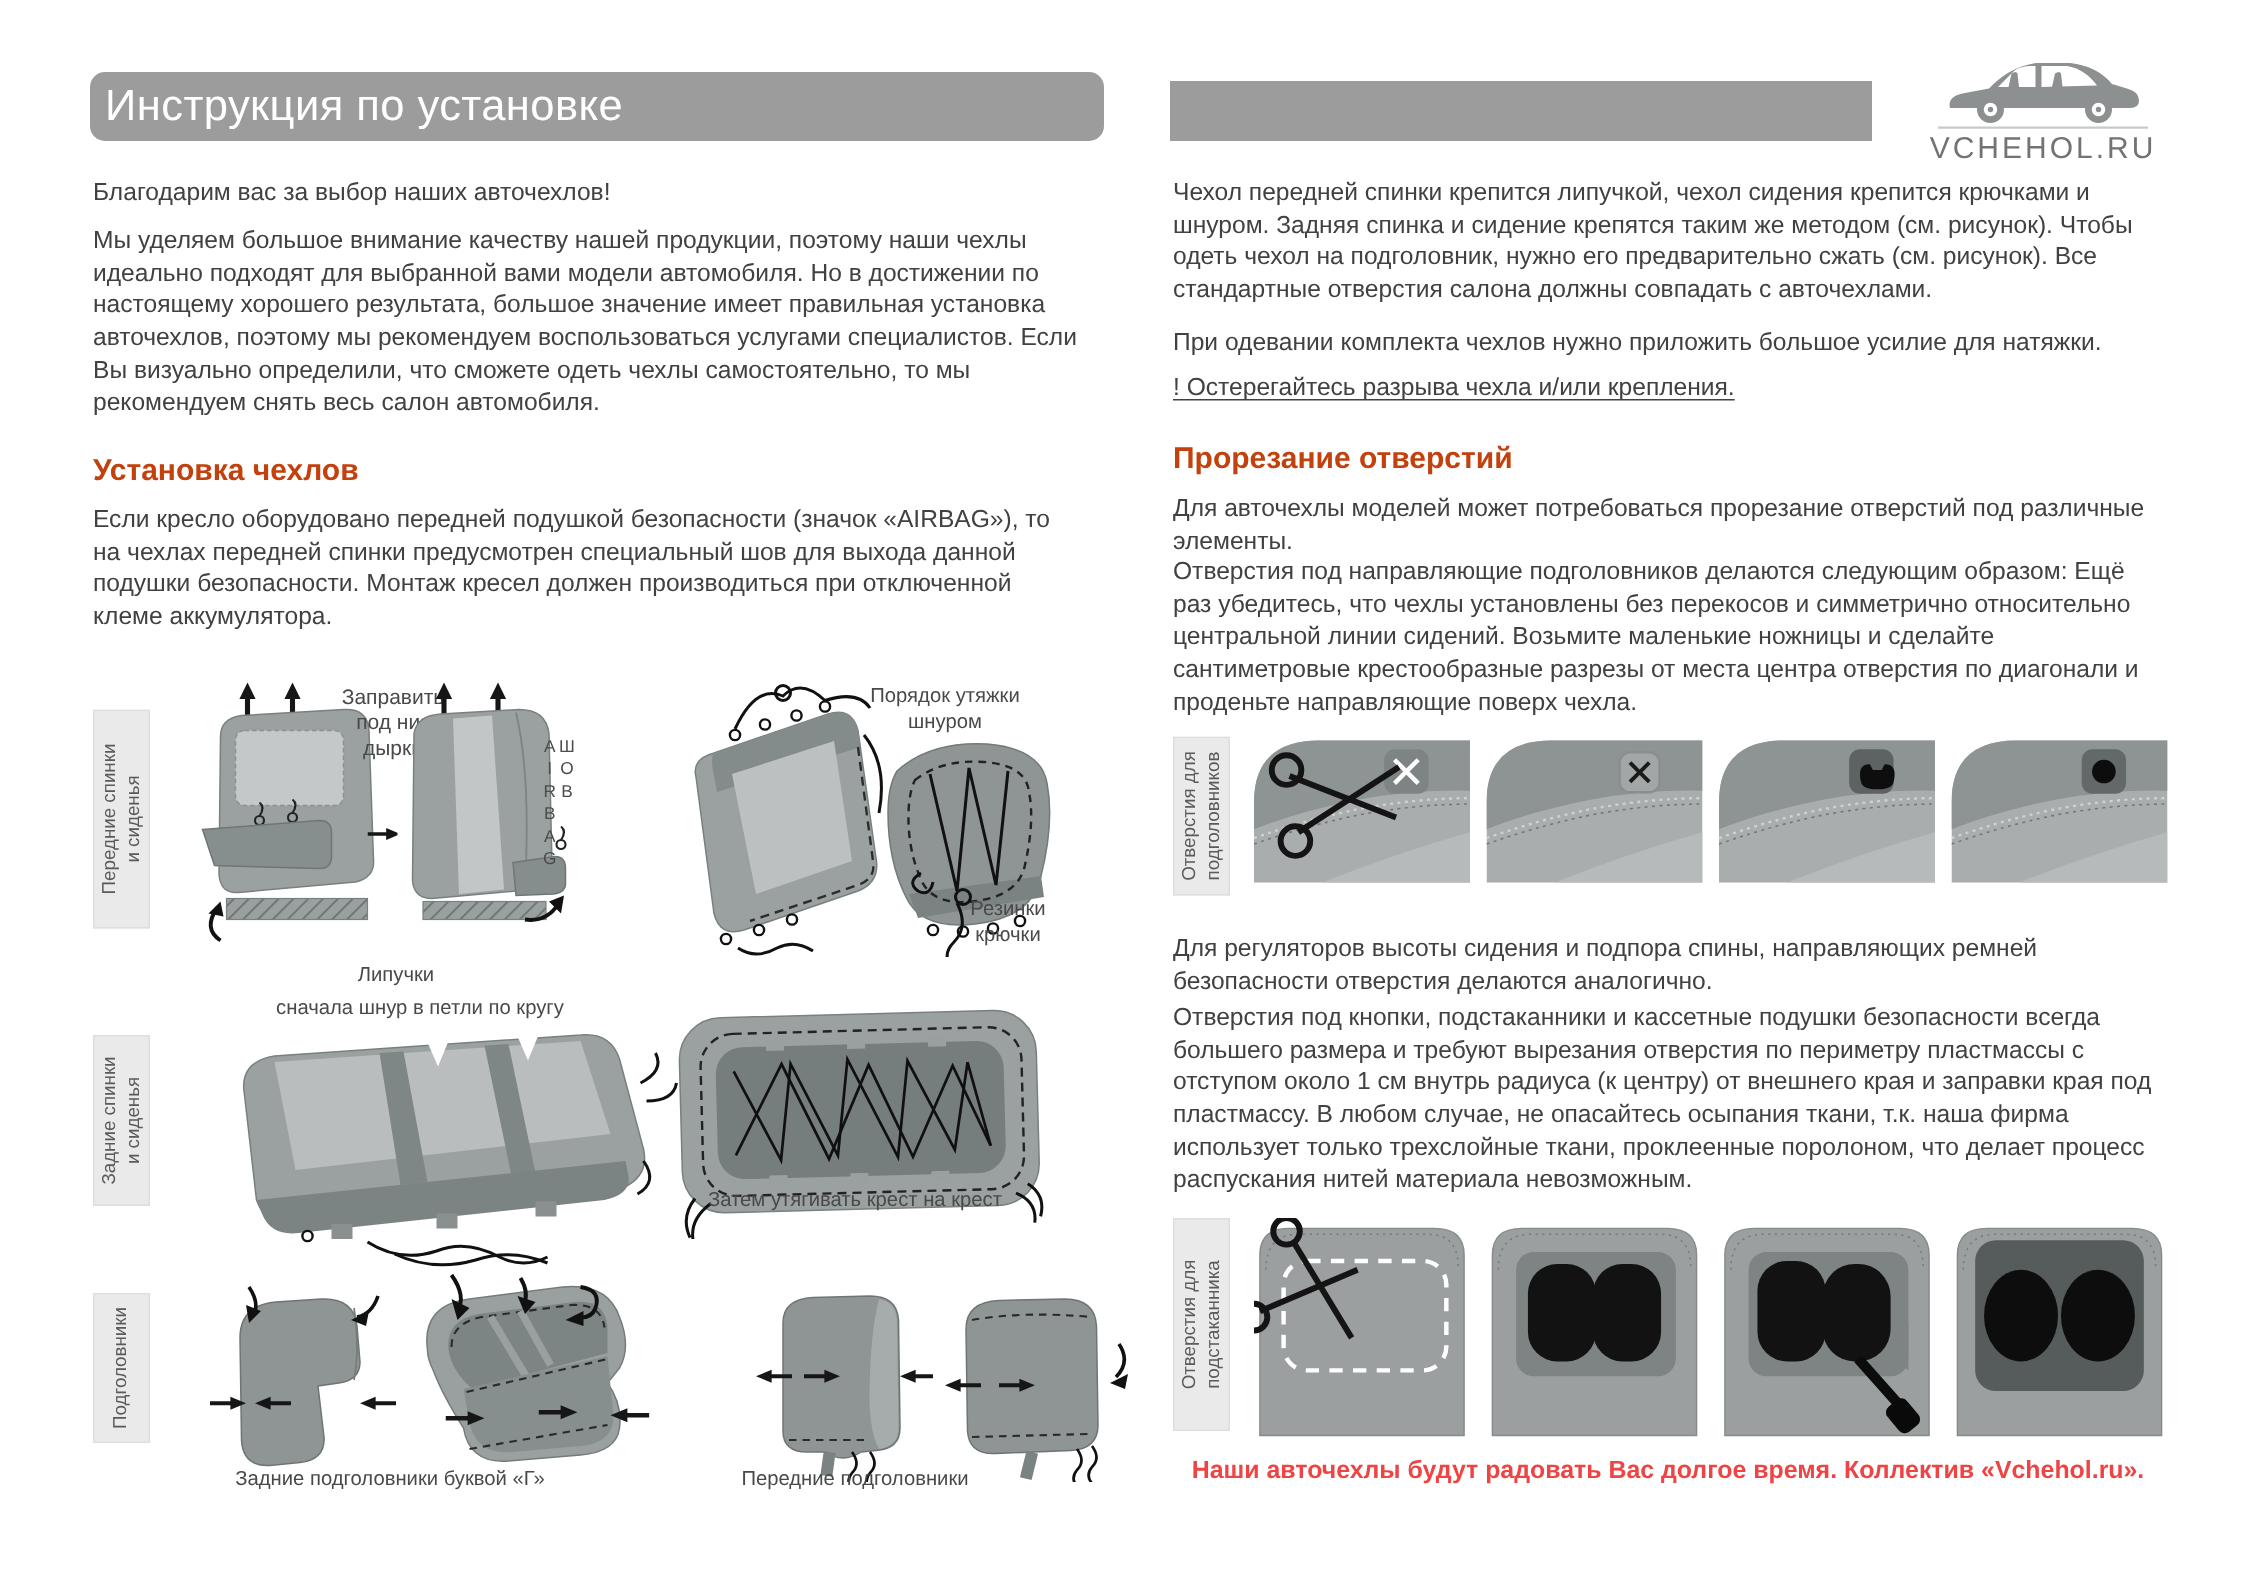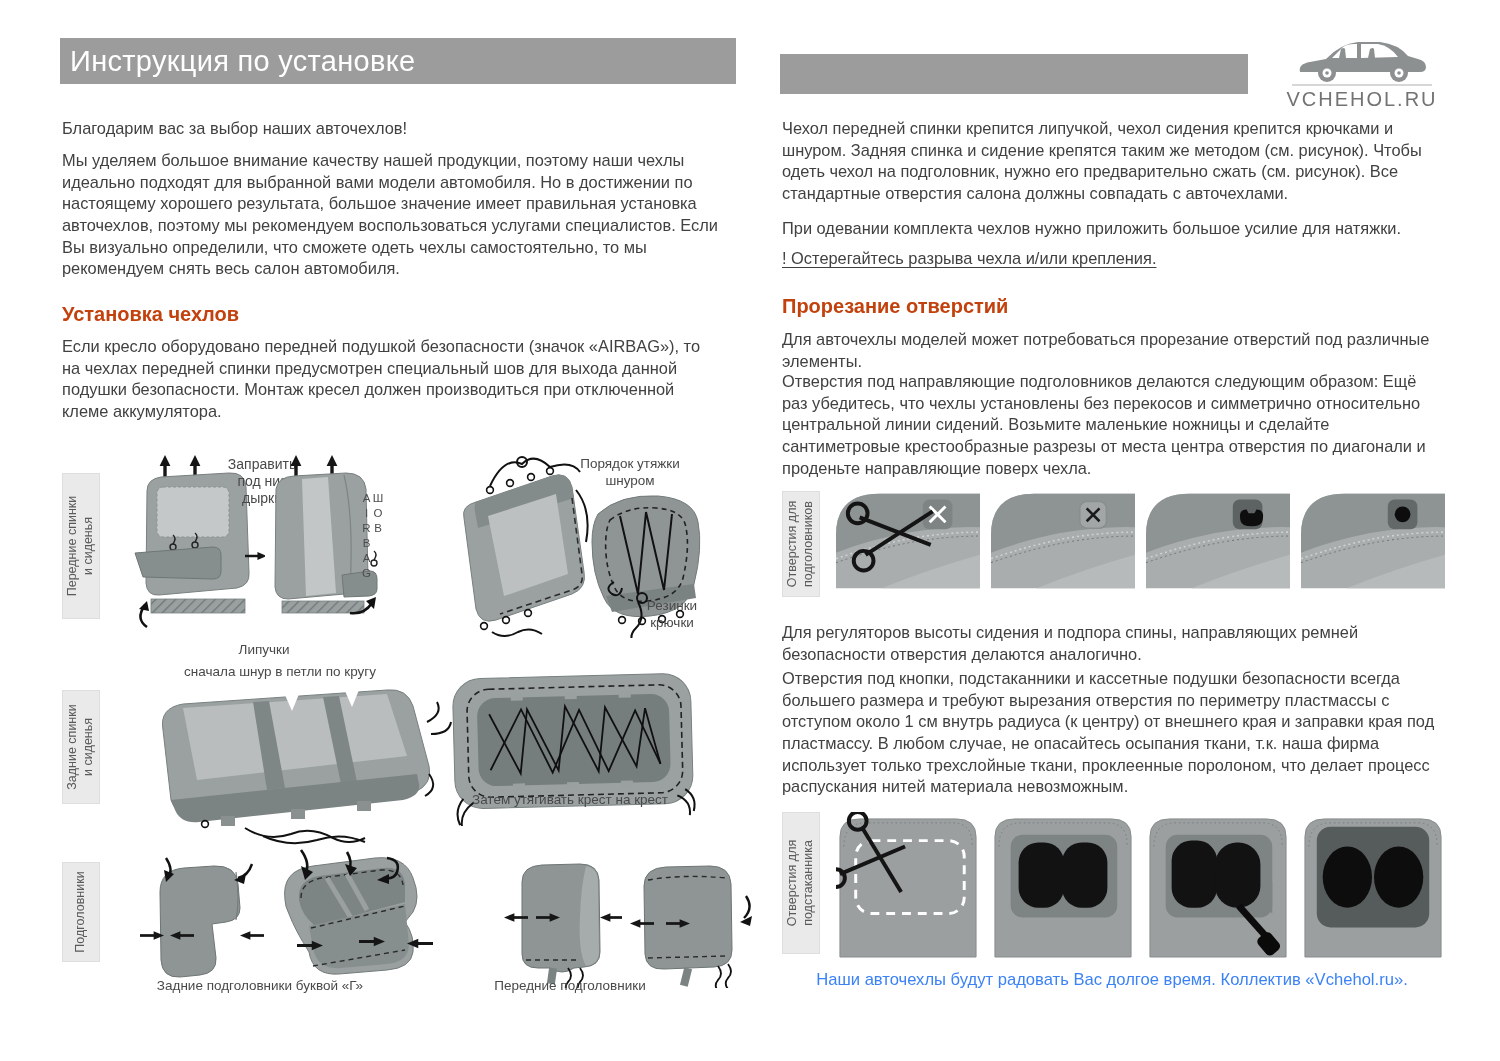--- a/index.html
+++ b/index.html
@@ -4,21 +4,21 @@
 <style>
   html,body{margin:0;padding:0;background:#fff;}
   .page{position:relative;width:1500px;height:1061px;background:#ffffff;
         font-family:"Liberation Sans",sans-serif;color:#414141;overflow:hidden;}
   .abs{position:absolute;}
   .bar{background:#9c9c9c;}
   .title{color:#ffffff;font-size:29px;line-height:46px;padding-left:10px;font-weight:400;letter-spacing:.3px;}
   .body{font-size:16.4px;line-height:1.32;}
   .h2{font-size:20px;font-weight:700;color:#c2410c;}
   .warn{font-size:16.4px;text-decoration:underline;text-underline-offset:3px;}
-  .footer{font-size:16.6px;font-weight:400;color:#3b82f6;}
+  .footer{font-size:16.6px;font-weight:700;color:#ef4444;}
   .side-box{background:#eaeaea;box-shadow:inset 0 0 0 1px #dedede;}
   .side-text{position:absolute;left:50%;top:50%;transform:translate(-50%,-50%) rotate(-90deg);
              white-space:pre-line;text-align:center;font-size:12.5px;line-height:1.25;color:#5a5a5a;width:200px;}
   .dlabel{font-size:14px;color:#494949;text-align:center;white-space:pre-line;line-height:1.22;}
   .slabel{font-size:13.5px;color:#494949;text-align:center;white-space:pre-line;line-height:1.25;}
   .vlabel{writing-mode:vertical-rl;text-orientation:upright;font-size:11.5px;letter-spacing:3px;color:#4c4c4c;line-height:1;}
   .logo-text{font-size:20px;color:#737373;letter-spacing:2px;text-align:center;}
   svg{display:block;}
 </style>
 </head>
@@ -36,21 +36,21 @@
         <line x1="6" y1="26" x2="6" y2="9" stroke="#161616" stroke-width="3.4"></line>
         <polygon points="6,0 0.6,11 11.4,11" fill="#161616"></polygon>
       </symbol>
       <symbol id="arr-right" viewBox="0 0 30 12">
         <line x1="0" y1="6" x2="19" y2="6" stroke="#161616" stroke-width="3.4"></line>
         <polygon points="30,6 17,0.6 17,11.4" fill="#161616"></polygon>
       </symbol>
     </defs>
   </svg>
 
-  <div class="abs bar" style="left:60px;top:38px;width:676px;height:46px;">
+  <div class="abs bar" style="left:60px;top:48px;width:676px;height:46px;border-radius:10px;">
     <div class="title">Инструкция по установке</div>
   </div>
   <div class="abs bar" style="left:780px;top:54px;width:468px;height:40px;"></div>
 
   <svg class="abs" style="left:1292px;top:34px;" width="140" height="52" viewBox="0 0 140 52">
     <path d="M8 38 Q6 30 18 28 L34 25 Q48 10 66 8 L88 8 Q106 10 116 22 L126 25 Q134 27 134 33 Q134 38 128 38 L14 38 Z" fill="#8d9090"></path>
     <path d="M40 24 L51 13 Q55 10 62 10 L65 10 L65 24 Z" fill="#ffffff"></path>
     <path d="M69 10 L86 10 Q98 12 106 23 L69 24 Z" fill="#ffffff"></path>
     <path d="M47 24 l2 -9 q3 -2 4 0 l1 9 Z" fill="#8d9090"></path>
     <path d="M76 24 l2 -9 q3 -2 4 0 l1 9 Z" fill="#8d9090"></path>

